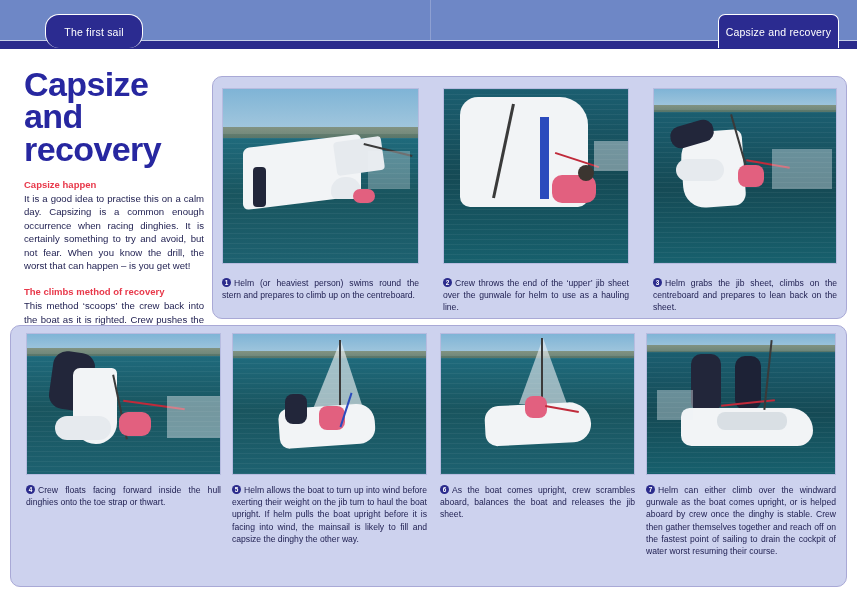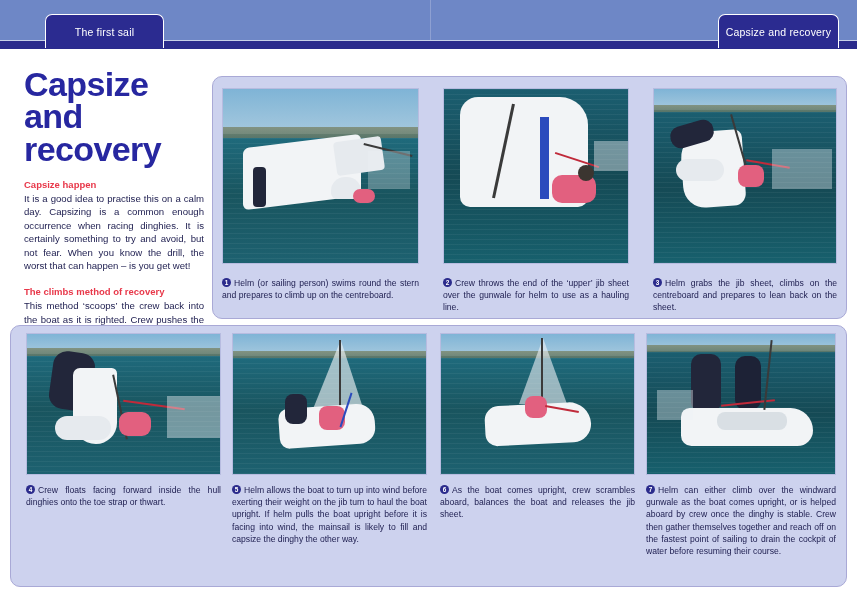--- a/index.html
+++ b/index.html
@@ -34,21 +34,21 @@
     background:#2b2b90;
     border:1px solid #ffffff;
     border-bottom:none;
     border-radius:7px 7px 0 0;
     color:#ffffff;
     font-size:10.5px;
     display:flex;align-items:center;justify-content:center;
     box-sizing:border-box;
     letter-spacing:.2px;
   }
-  .tab-left{left:45px;width:119px;}
+  .tab-left{left:45px;width:98px;border-radius:14px;}
   .tab-right{left:718px;width:121px;}
 
   
   .left-col{
     position:absolute;left:24px;top:68px;width:180px;
   }
   .page-title{
     color:#2727a0;
     font-size:34px;
     font-weight:bold;
@@ -190,21 +190,21 @@
   <div class="hull" style="left:28px;top:42px;width:62px;height:76px;border-radius:26px 8px 12px 22px;transform:rotate(-4deg);"></div>
   <div class="hull2" style="left:22px;top:70px;width:48px;height:22px;border-radius:12px;"></div>
   <div class="person" style="left:16px;top:34px;width:44px;height:22px;border-radius:10px;transform:rotate(-16deg);"></div>
   <div class="mastline" style="left:86px;top:24px;width:2px;height:72px;transform:rotate(-16deg);"></div>
   <div class="rope" style="left:92px;top:74px;width:44px;height:2px;transform:rotate(10deg);"></div>
   <div class="person pink" style="left:84px;top:76px;width:26px;height:22px;border-radius:8px;"></div>
   <div class="sail" style="left:118px;top:60px;width:60px;height:40px;opacity:.45;"></div>
 </div>
 
 <div class="cap" style="left:222px;top:277px;width:197px;">
-  <p><span class="num">1</span><span>Helm (or sailing person) swims round the stern and prepares to climb up on the centreboard.</span></p>
+  <p><span class="num">1</span><span>Helm (or heaviest person) swims round the stern and prepares to climb up on the centreboard.</span></p>
 </div>
 <div class="cap" style="left:443px;top:277px;width:186px;">
   <p><span class="num">2</span><span>Crew throws the end of the ‘upper’ jib sheet over the gunwale for helm to use as a hauling line.</span></p>
 </div>
 <div class="cap" style="left:653px;top:277px;width:184px;">
   <p><span class="num">3</span><span>Helm grabs the jib sheet, climbs on the centreboard and prepares to lean back on the sheet.</span></p>
 </div>
 
 <div class="panel panel-bottom"></div>
 
@@ -264,14 +264,14 @@
 <div class="cap" style="left:26px;top:484px;width:195px;">
   <p><span class="num">4</span><span>Crew floats facing forward inside the hull dinghies onto the toe strap or thwart.</span></p>
 </div>
 <div class="cap" style="left:232px;top:484px;width:195px;">
   <p><span class="num">5</span><span>Helm allows the boat to turn up into wind before exerting their weight on the jib turn to haul the boat upright. If helm pulls the boat upright before it is facing into wind, the mainsail is likely to fill and capsize the dinghy the other way.</span></p>
 </div>
 <div class="cap" style="left:440px;top:484px;width:195px;">
   <p><span class="num">6</span><span>As the boat comes upright, crew scrambles aboard, balances the boat and releases the jib sheet.</span></p>
 </div>
 <div class="cap" style="left:646px;top:484px;width:190px;">
-  <p><span class="num">7</span><span>Helm can either climb over the windward gunwale as the boat comes upright, or is helped aboard by crew once the dinghy is stable. Crew then gather themselves together and reach off on the fastest point of sailing to drain the cockpit of water before resuming their course.</span></p>
+  <p><span class="num">7</span><span>Helm can either climb over the windward gunwale as the boat comes upright, or is helped aboard by crew once the dinghy is stable. Crew then gather themselves together and reach off on the fastest point of sailing to drain the cockpit of water worst resuming their course.</span></p>
 </div>
 
 </body></html>

